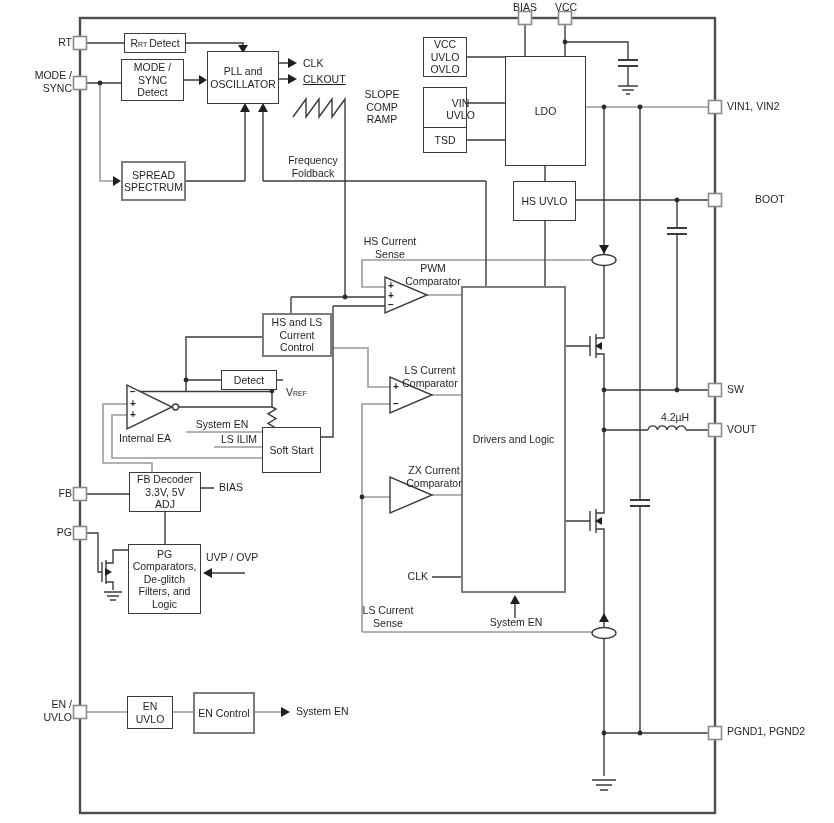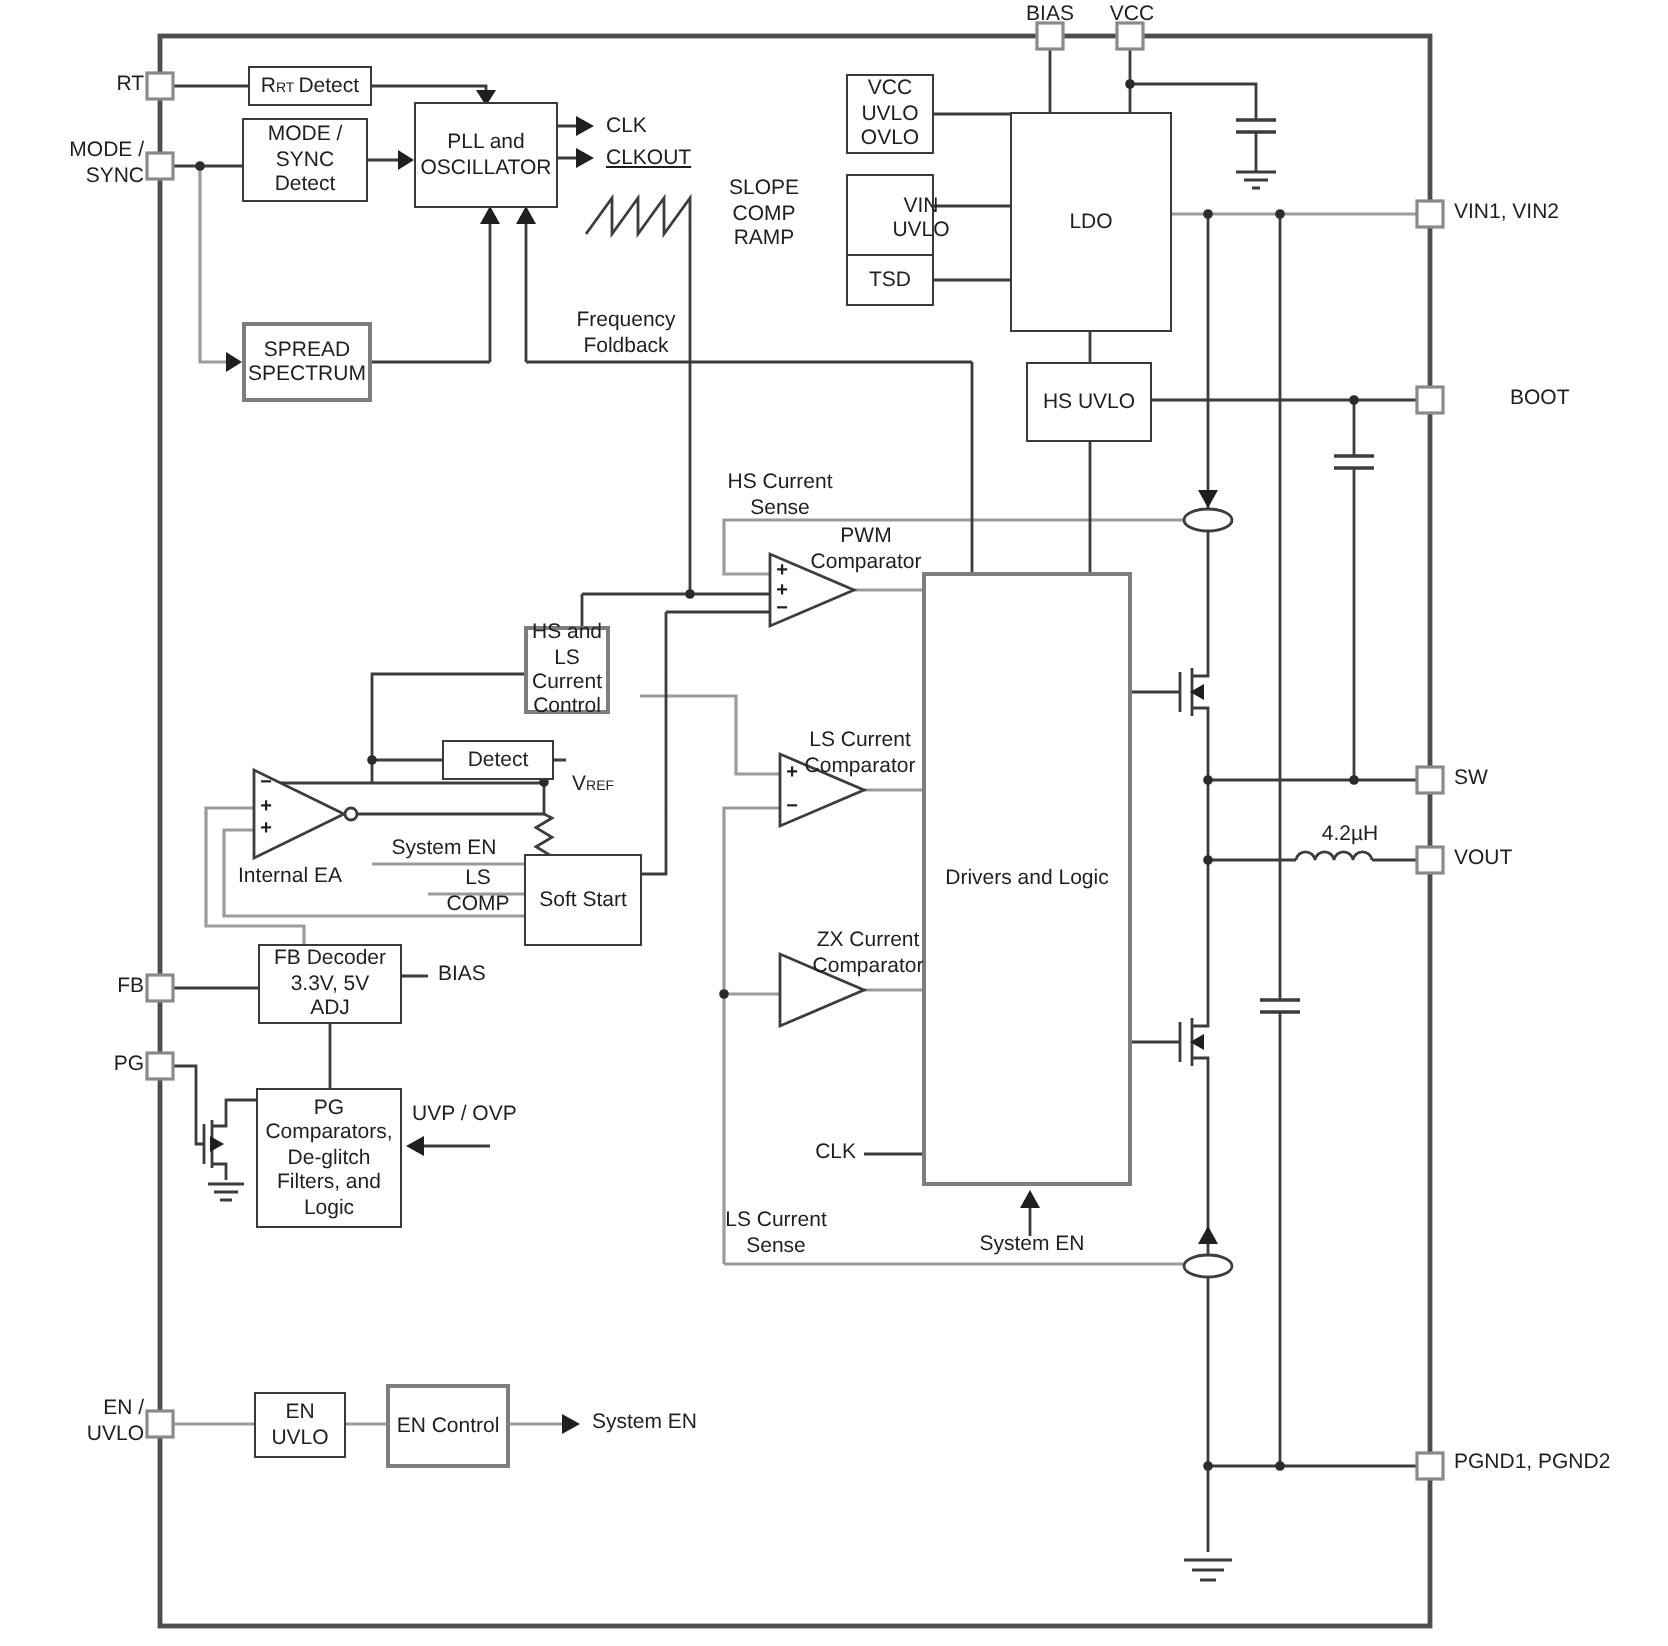--- a/index.html
+++ b/index.html
@@ -159,21 +159,21 @@
   <div class="blk thick" style="left:121px;top:161px;width:65px;height:40px;">SPREAD
 SPECTRUM</div>
   <div class="blk" style="left:423px;top:37px;width:44px;height:40px;">VCC
 UVLO
 OVLO</div>
   <div class="blk" style="left:423px;top:87px;width:44px;height:44px;padding-left:31px;">VIN
 UVLO</div>
   <div class="blk" style="left:423px;top:127px;width:44px;height:26px;">TSD</div>
   <div class="blk" style="left:505px;top:56px;width:81px;height:110px;">LDO</div>
   <div class="blk" style="left:513px;top:181px;width:63px;height:40px;">HS UVLO</div>
-  <div class="blk thick" style="left:262px;top:313px;width:43px;height:44px;">HS and LS
+  <div class="blk thick" style="left:262px;top:313px;width:70px;height:44px;">HS and LS
 Current
 Control</div>
   <div class="blk" style="left:221px;top:370px;width:56px;height:20px;">Detect</div>
   <div class="blk" style="left:262px;top:427px;width:59px;height:46px;">Soft Start</div>
   <div class="blk" style="left:129px;top:472px;width:72px;height:40px;">FB Decoder
 3.3V, 5V
 ADJ</div>
   <div class="blk" style="left:128px;top:544px;width:73px;height:70px;">PG
 Comparators,
 De-glitch
@@ -207,21 +207,21 @@
   <div class="lbl c" style="left:281px;top:154px;width:64px;">Frequency
 Foldback</div>
   <div class="lbl c" style="left:358px;top:235px;width:64px;">HS Current
 Sense</div>
   <div class="lbl c" style="left:400px;top:262px;width:66px;">PWM
 Comparator</div>
   <div class="lbl" style="left:286px;top:373px;width:46px;">
     <span>V</span><span class="sub">REF</span>
   </div>
   <div class="lbl c" style="left:194px;top:418px;width:56px;">System EN</div>
-  <div class="lbl c" style="left:216px;top:433px;width:46px;">LS COMP</div>
+  <div class="lbl c" style="left:216px;top:433px;width:46px;">LS ILIM</div>
   <div class="lbl" style="left:219px;top:481px;width:40px;">BIAS</div>
   <div class="lbl" style="left:206px;top:551px;width:62px;">UVP / OVP</div>
   <div class="lbl c" style="left:110px;top:432px;width:70px;">Internal EA</div>
   <div class="lbl c" style="left:396px;top:364px;width:68px;">LS Current
 Comparator</div>
   <div class="lbl c" style="left:400px;top:464px;width:68px;">ZX Current
 Comparator</div>
   <div class="lbl r" style="left:400px;top:570px;width:28px;">CLK</div>
   <div class="lbl c" style="left:487px;top:616px;width:58px;">System EN</div>
   <div class="lbl c" style="left:357px;top:604px;width:62px;">LS Current

